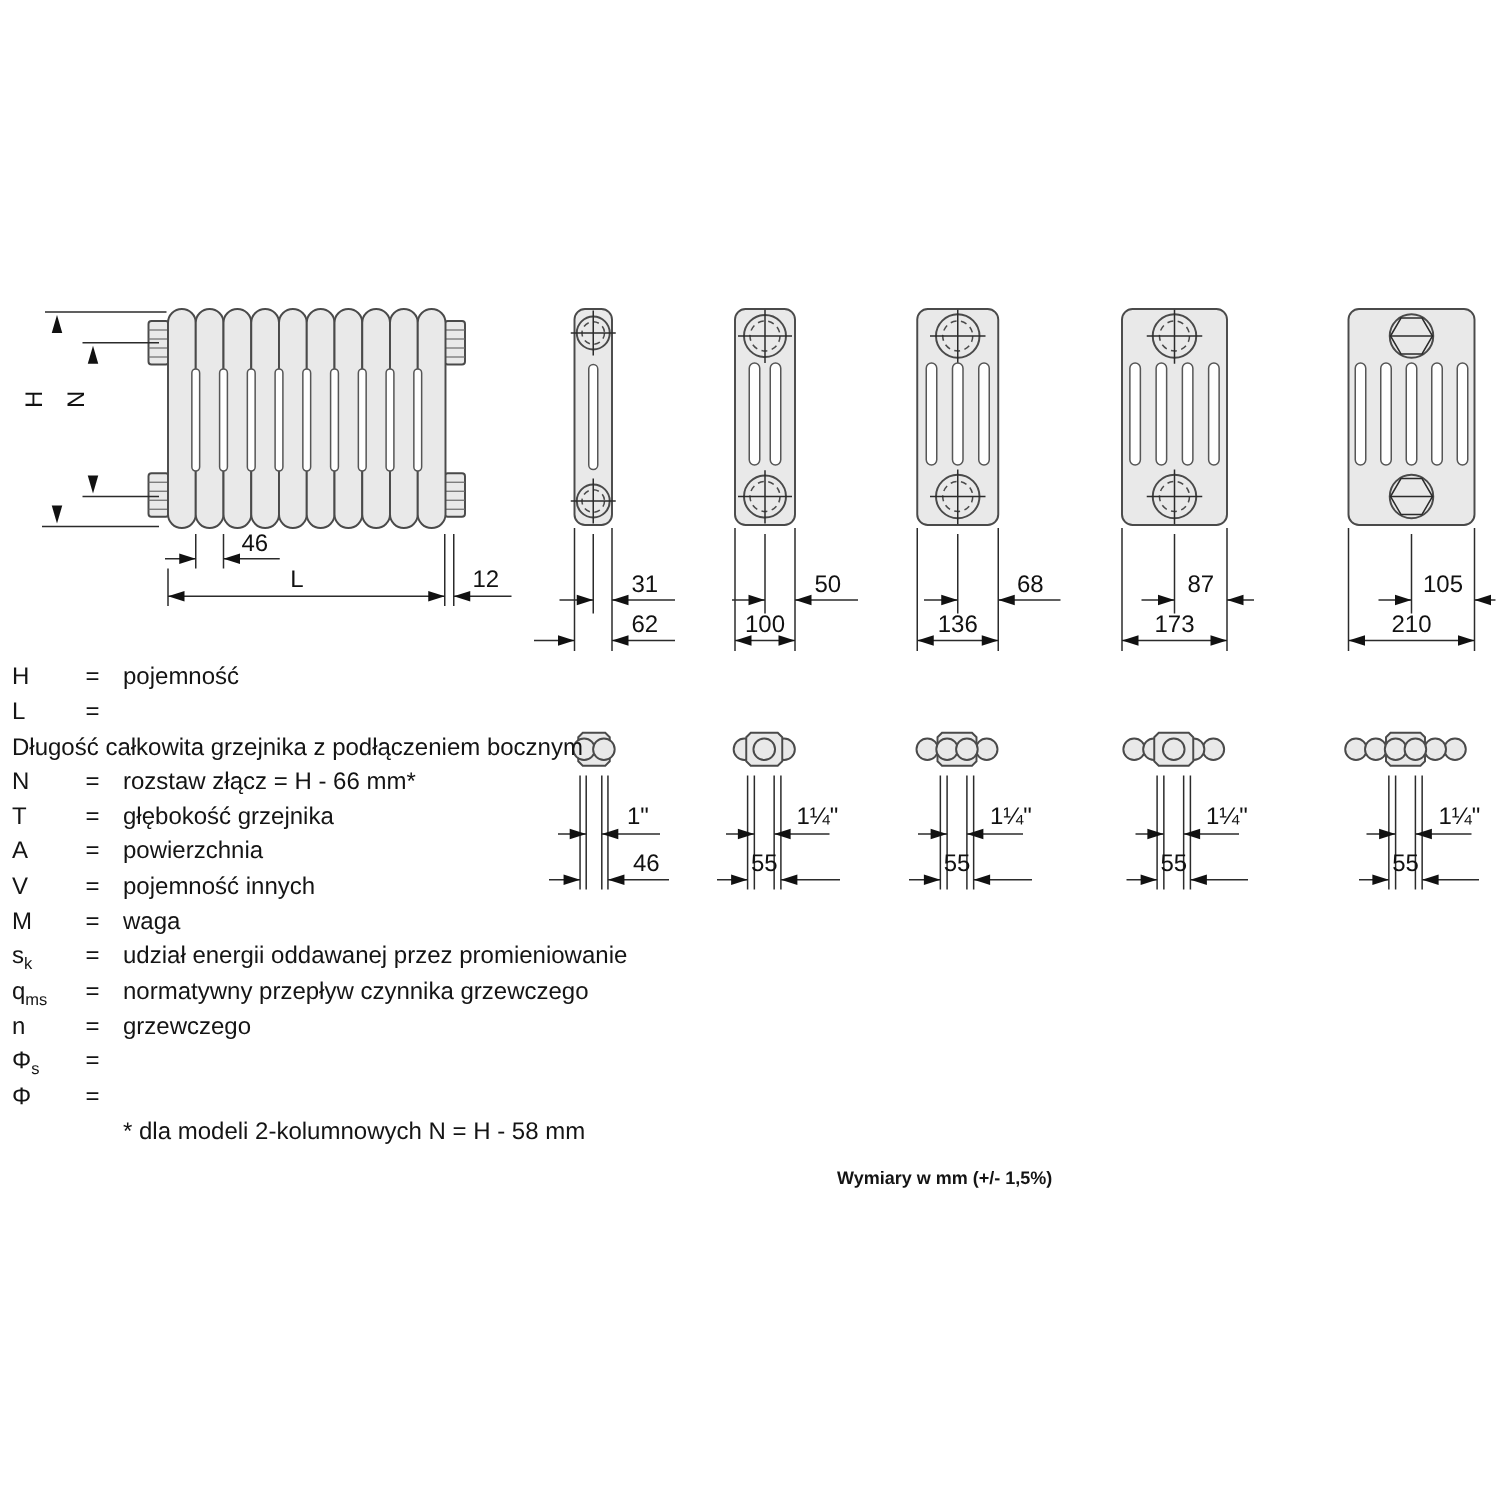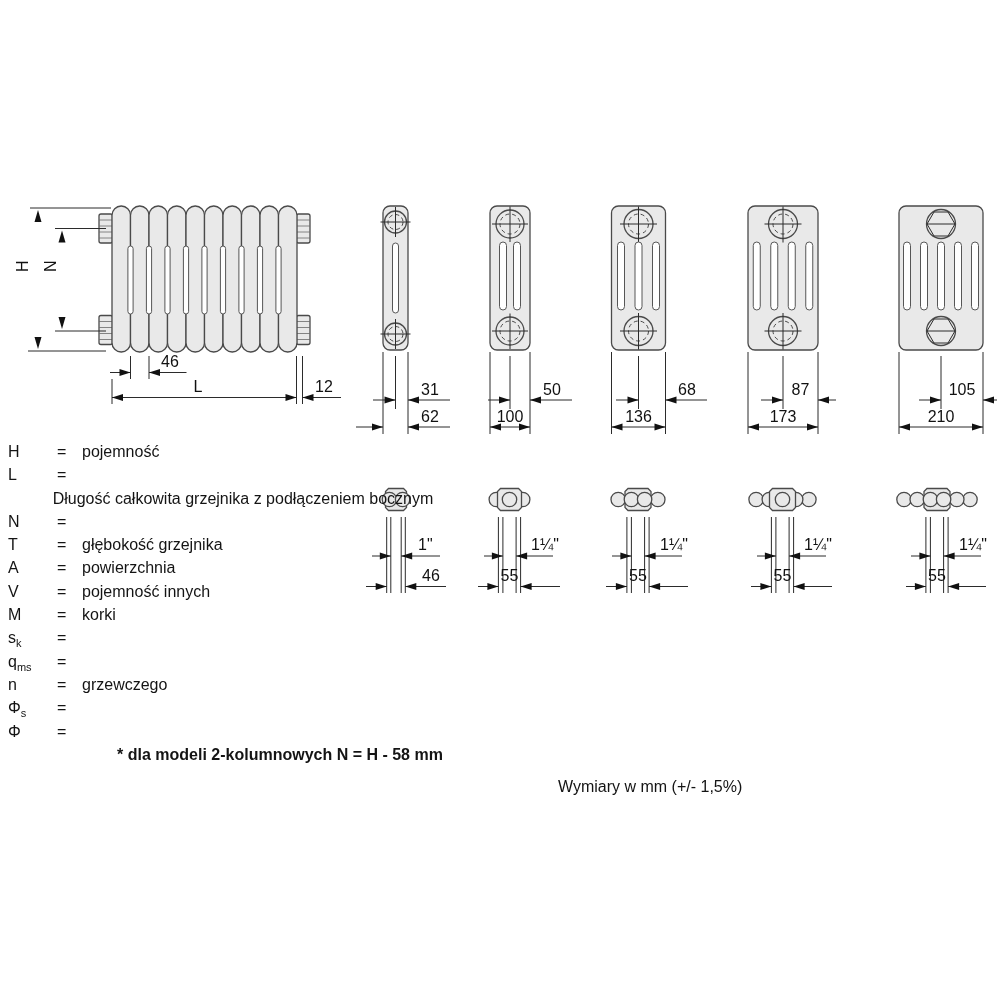--- a/index.html
+++ b/index.html
@@ -13,24 +13,24 @@
   .fillg{fill:#e9e9e9;}
   .slot{fill:#ffffff;stroke:#565656;stroke-width:1;}
   .dl{stroke:#2b2b2b;stroke-width:1;fill:none;}
   .arw{fill:#111;stroke:none;}
   .ridge{stroke:#6a6a6a;stroke-width:0.8;}
   .dash{stroke:#4a4a4a;stroke-width:1;fill:none;stroke-dasharray:4 3;}
   .legend{position:absolute;left:8px;top:440px;width:470px;font-size:16px;line-height:23.3px;}
   .lg-row{display:flex;height:23.3px;white-space:nowrap;}
   .lg-sym{width:49px;flex:none;}
   .lg-eq{width:25px;flex:none;}
-  .lg-flow{height:23.3px;white-space:nowrap;text-align:center;}
-  .lg-note{padding-left:74px;font-weight:bold;}
+  .lg-flow{height:23.3px;white-space:nowrap;}
+  .lg-note{padding-left:74px;}
   sub{font-size:11px;}
-  .footer-note{position:absolute;left:558px;top:778px;font-size:16px;white-space:nowrap;}
+  .footer-note{position:absolute;left:558px;top:778px;font-size:12px;white-space:nowrap;font-weight:bold;}
 </style>
 </head>
 <body>
 
 <div class="page">
 
 <svg class="draw" width="1000" height="1000" viewBox="0 0 1000 1000">
 
   <g>
 
@@ -431,48 +431,51 @@
   <div class="lg-row">
     <span class="lg-sym"><span>L</span></span>
     <span class="lg-eq">=</span>
   </div>
   <div class="lg-flow">
     <span>Długość całkowita grzejnika z podłączeniem bocznym</span>
   </div>
   <div class="lg-row">
     <span class="lg-sym"><span>N</span></span>
     <span class="lg-eq">=</span>
+    <span>rozstaw złącz = H - 66 mm*</span>
   </div>
   <div class="lg-row">
     <span class="lg-sym"><span>T</span></span>
     <span class="lg-eq">=</span>
     <span>głębokość grzejnika</span>
   </div>
   <div class="lg-row">
     <span class="lg-sym"><span>A</span></span>
     <span class="lg-eq">=</span>
     <span>powierzchnia</span>
   </div>
   <div class="lg-row">
     <span class="lg-sym"><span>V</span></span>
     <span class="lg-eq">=</span>
     <span>pojemność innych</span>
   </div>
   <div class="lg-row">
     <span class="lg-sym"><span>M</span></span>
     <span class="lg-eq">=</span>
-    <span>korki</span>
+    <span>waga</span>
   </div>
   <div class="lg-row">
     <span class="lg-sym"><span>s</span><sub>k</sub></span>
     <span class="lg-eq">=</span>
+    <span>udział energii oddawanej przez promieniowanie</span>
   </div>
   <div class="lg-row">
     <span class="lg-sym"><span>q</span><sub>ms</sub></span>
     <span class="lg-eq">=</span>
+    <span>normatywny przepływ czynnika grzewczego</span>
   </div>
   <div class="lg-row">
     <span class="lg-sym"><span>n</span></span>
     <span class="lg-eq">=</span>
     <span>grzewczego</span>
   </div>
   <div class="lg-row">
     <span class="lg-sym"><span>Φ</span><sub>s</sub></span>
     <span class="lg-eq">=</span>
   </div>

